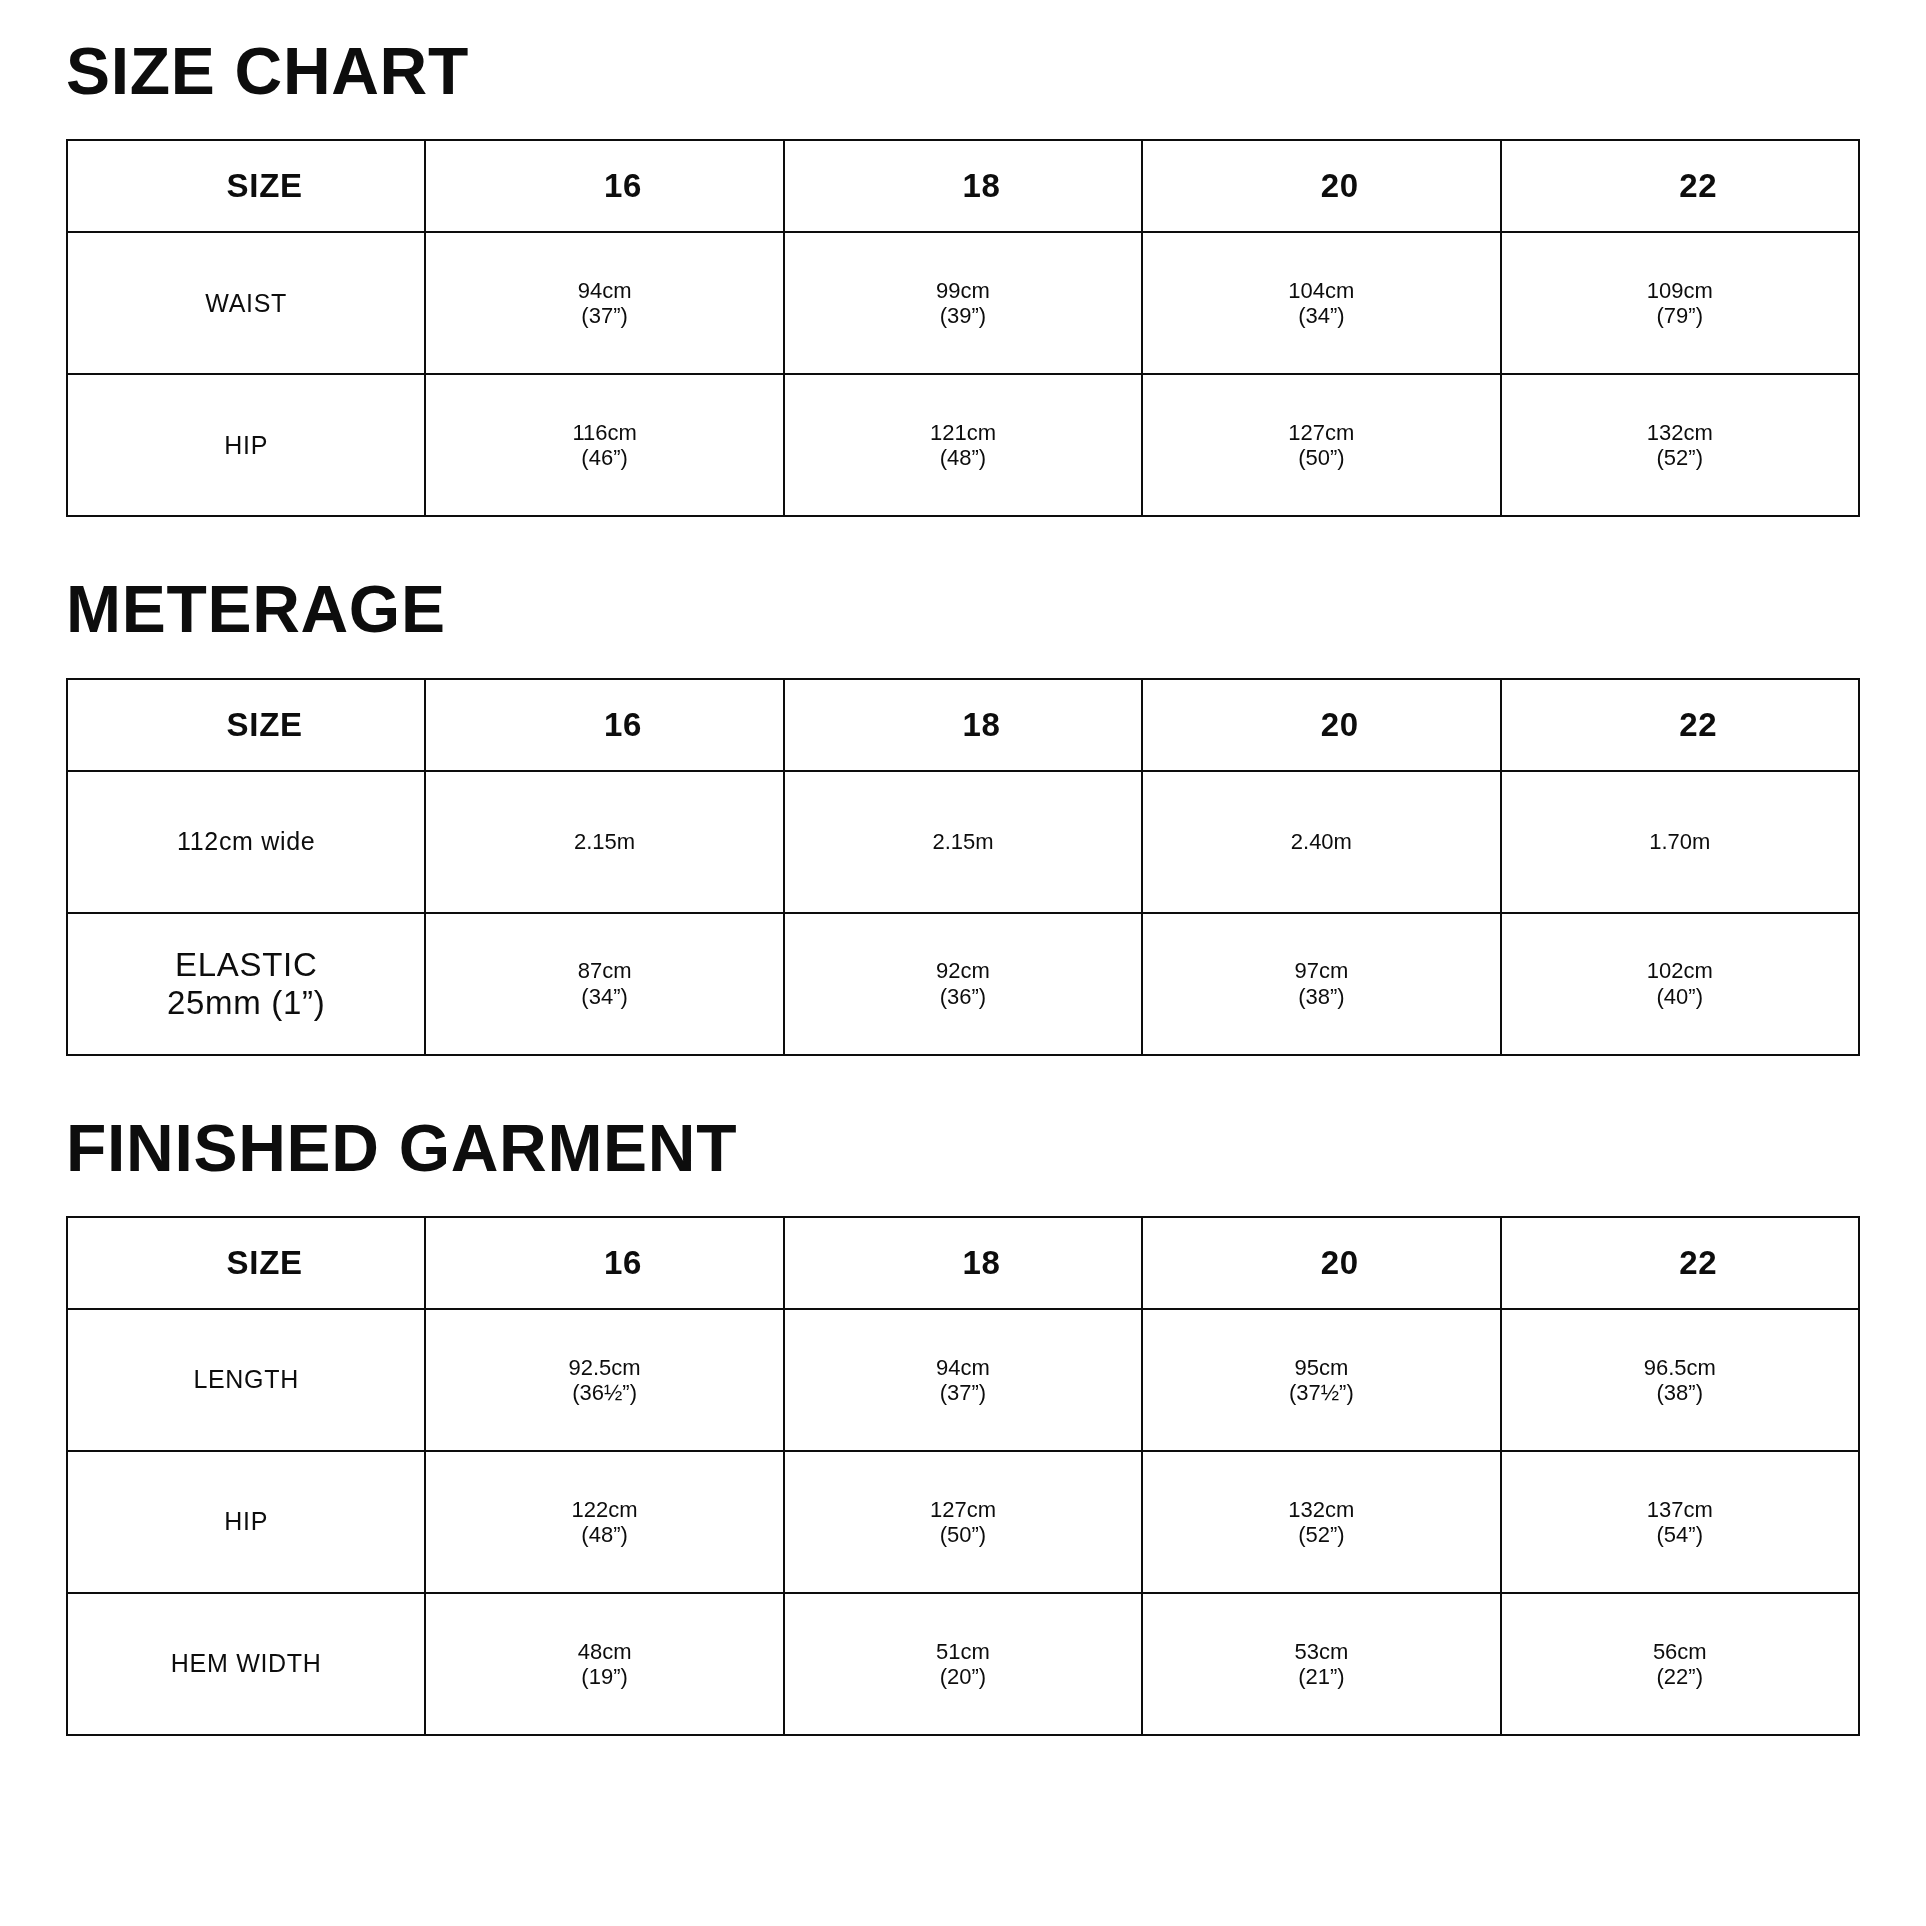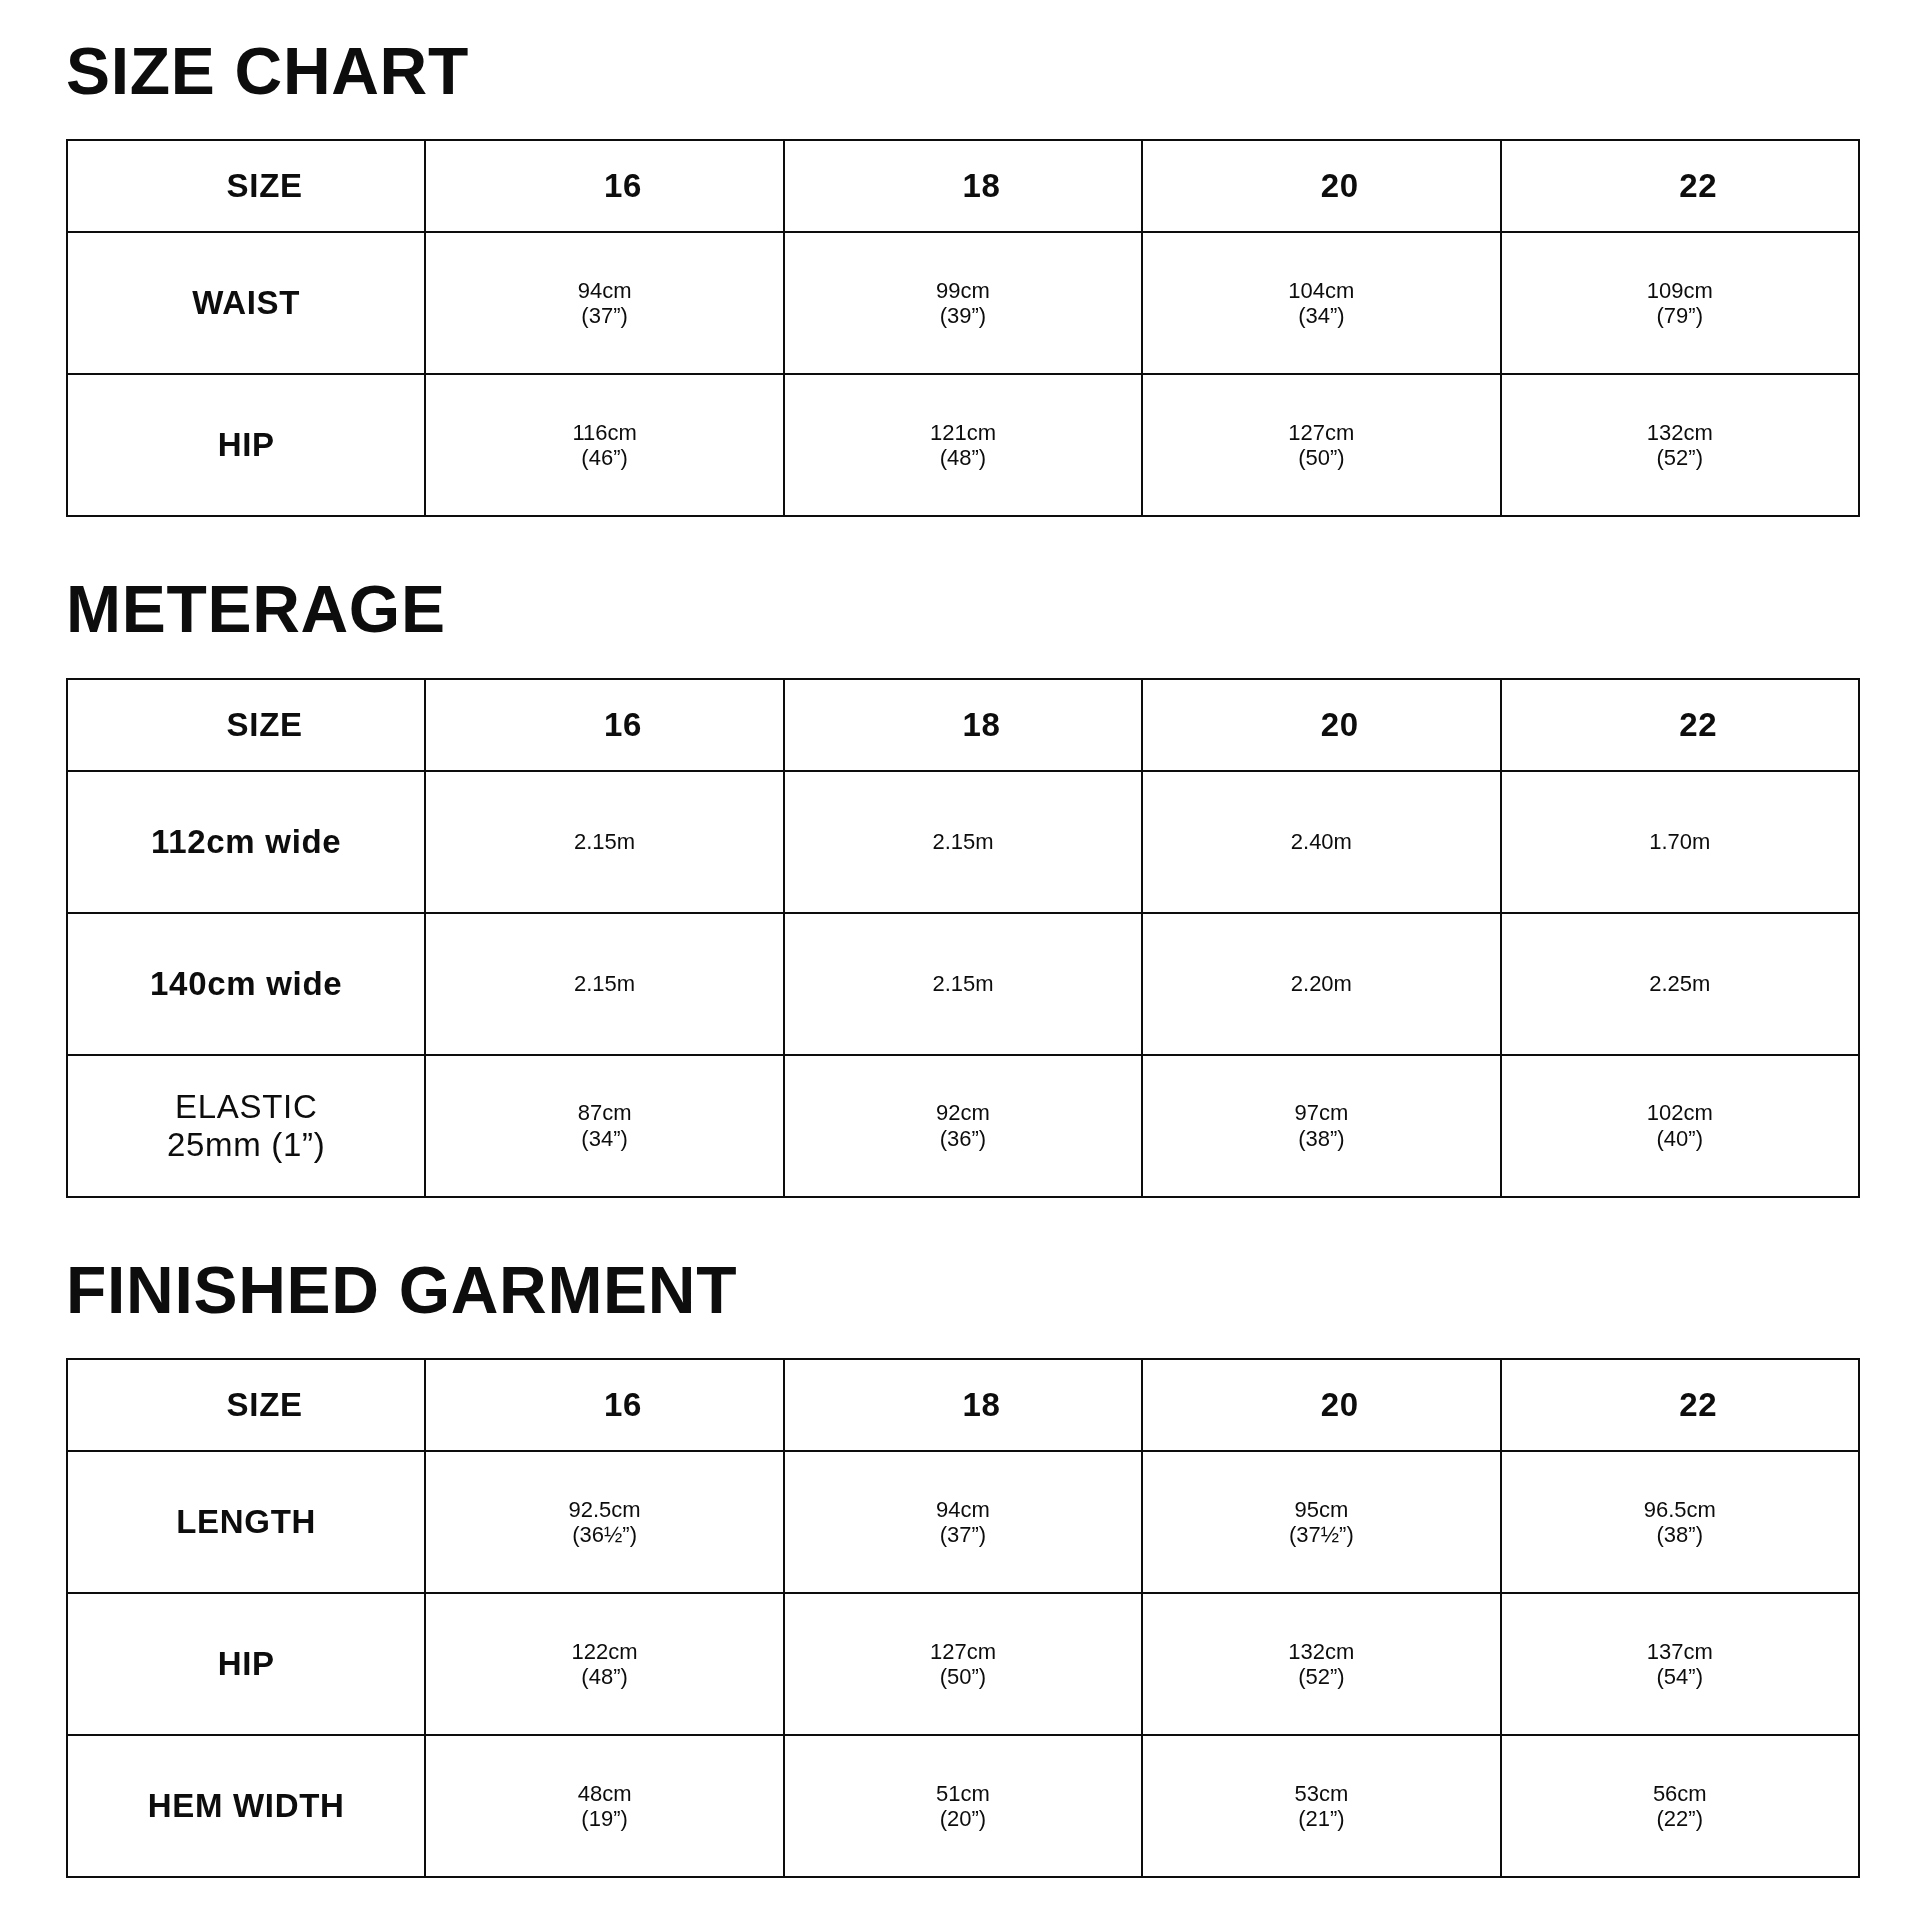--- a/index.html
+++ b/index.html
@@ -42,22 +42,22 @@
   table.grid { border: 2.9px solid #0d0d0d; }
   tr.head th {
     height: 90px;
     font-size: 33px;
     font-weight: 700;
     letter-spacing: 0.7px;
     padding-left: 44px;
   }
   tr.body-row td { height: 140px; }
   td.rlabel {
-    font-size: 33px;
-    font-weight: 700;
+    font-size: 25px;
+    font-weight: 400;
     letter-spacing: 0.7px;
   }
   .vline {
     font-size: 22px;
     font-weight: 400;
     line-height: 1.15;
   }
   .lline {
     font-size: 33px;
     font-weight: 400;
@@ -135,27 +135,20 @@
           <th>22</th>
         </tr>
         <tr class="body-row">
           <td class="rlabel">112cm wide</td>
           <td class="vline">2.15m</td>
           <td class="vline">2.15m</td>
           <td class="vline">2.40m</td>
           <td class="vline">1.70m</td>
         </tr>
         <tr class="body-row">
-          <td class="rlabel">140cm wide</td>
-          <td class="vline">2.15m</td>
-          <td class="vline">2.15m</td>
-          <td class="vline">2.20m</td>
-          <td class="vline">2.25m</td>
-        </tr>
-        <tr class="body-row">
           <td>
             <div class="lline">ELASTIC</div>
             <div class="lline">25mm (1”)</div>
           </td>
           <td>
             <div class="vline">87cm</div>
             <div class="vline">(34”)</div>
           </td>
           <td>
             <div class="vline">92cm</div>

